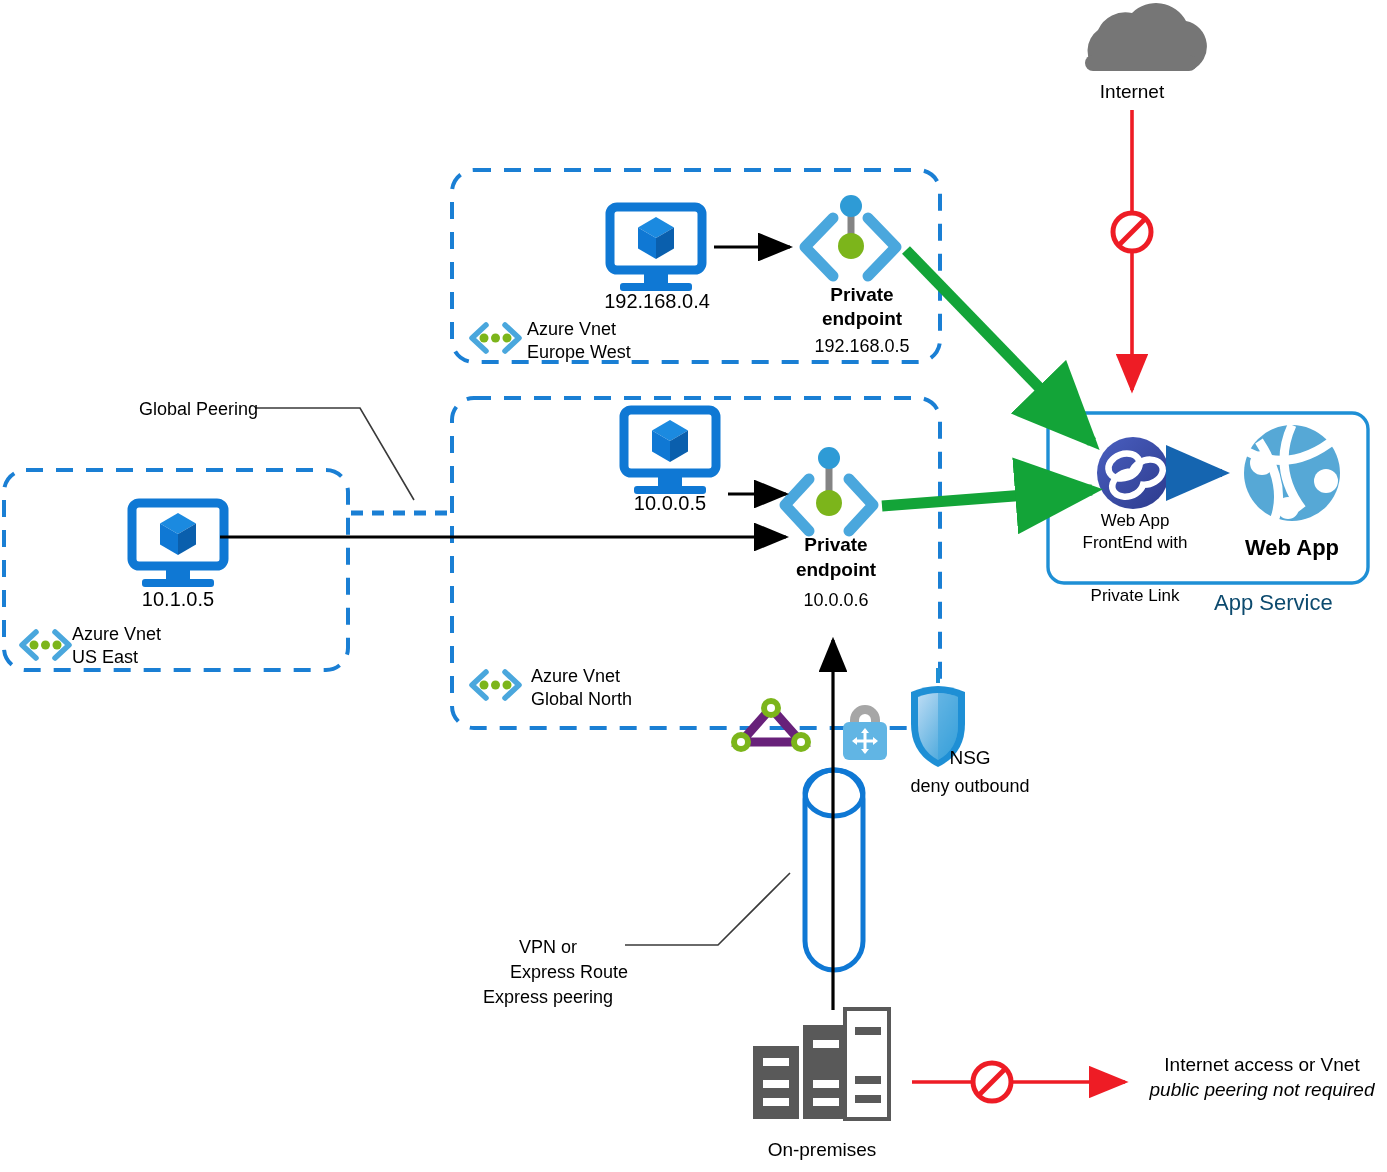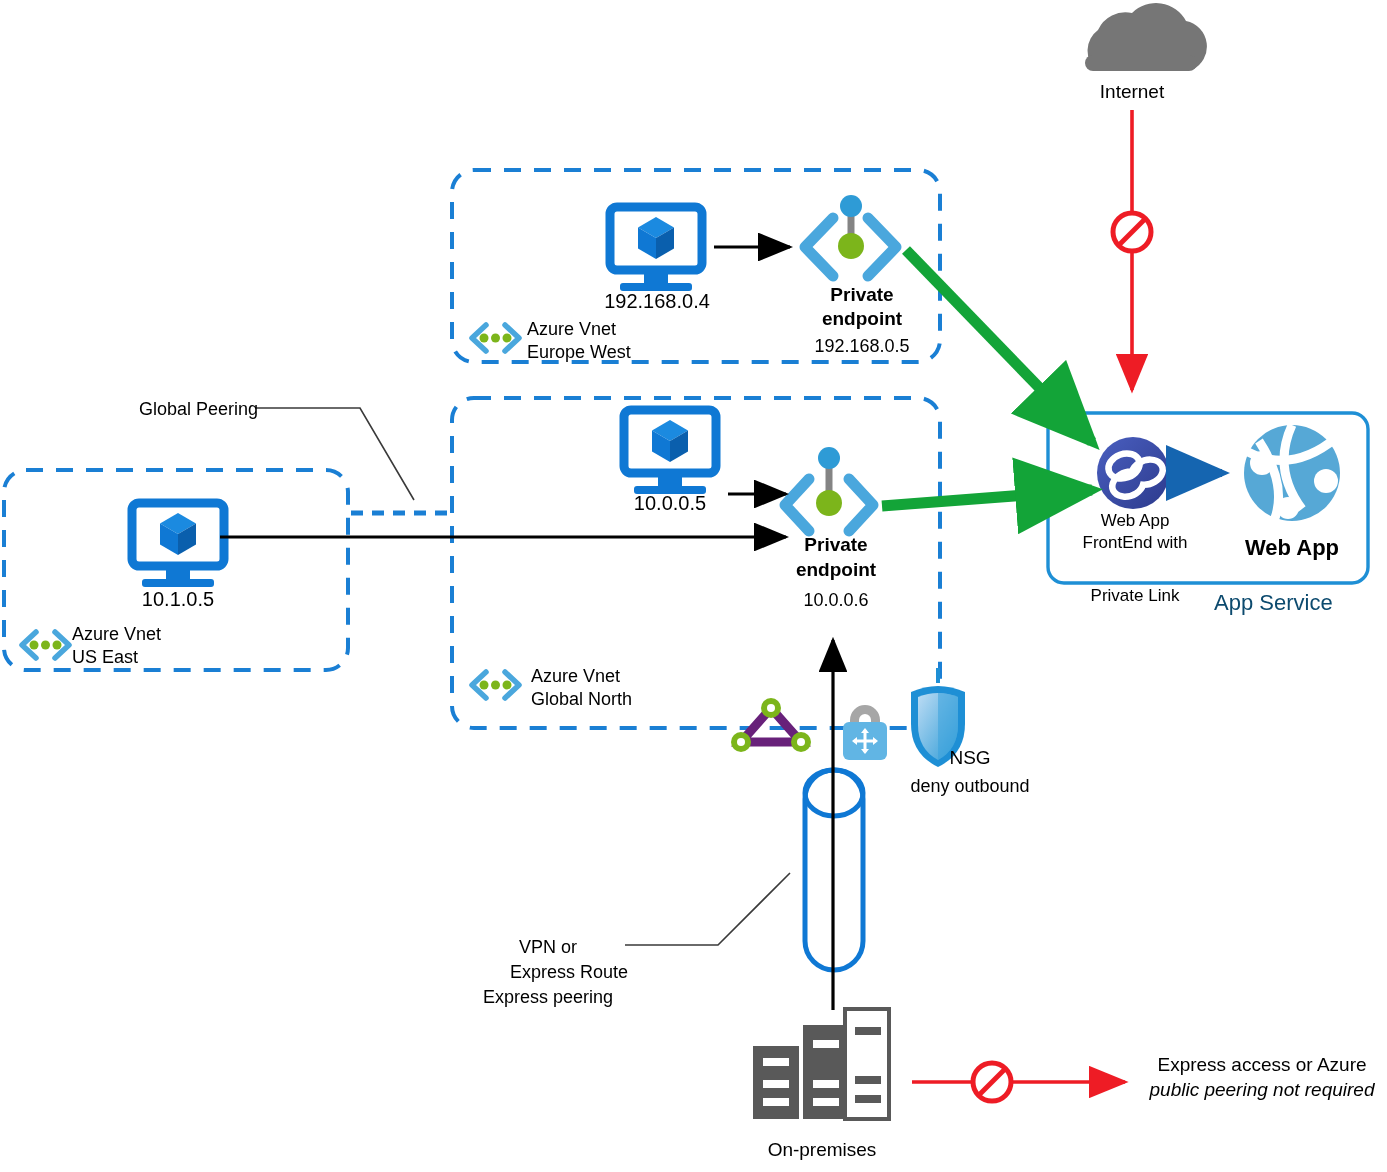--- a/index.html
+++ b/index.html
@@ -325,16 +325,16 @@
 
   <div class="lbl lbl-center f19" style="left:970px; top:746px;">NSG</div>
   <div class="lbl lbl-center f18" style="left:970px; top:775px;">deny outbound</div>
 
   <div class="lbl lbl-center f18" style="left:548px; top:936px;">VPN or</div>
   <div class="lbl lbl-center f18" style="left:548px; top:961px;margin-left:21px;">Express Route</div>
   <div class="lbl lbl-center f18" style="left:548px; top:986px;">Express peering</div>
 
   <div class="lbl lbl-center f19" style="left:822px; top:1138px;">On-premises</div>
 
-  <div class="lbl lbl-center f19" style="left:1262px; top:1053px;">Express access or Azure</div>
+  <div class="lbl lbl-center f19" style="left:1262px; top:1053px;">Internet access or Vnet</div>
   <div class="lbl lbl-center f19" style="left:1262px; top:1078px;font-style:italic;">public peering not required</div>
 
 </div>
 
 </body></html>

